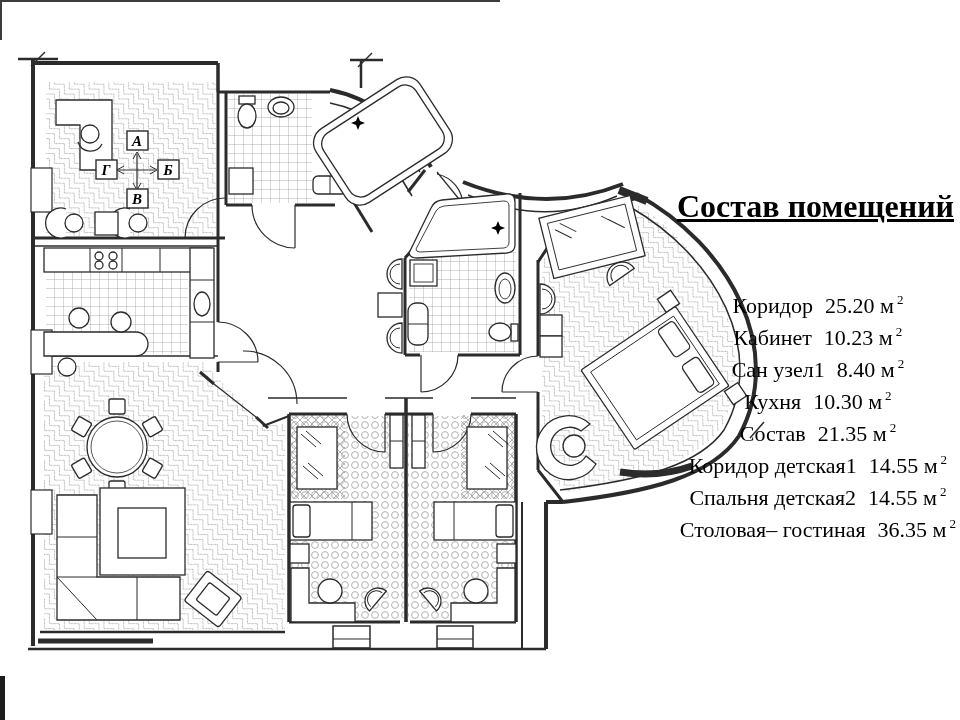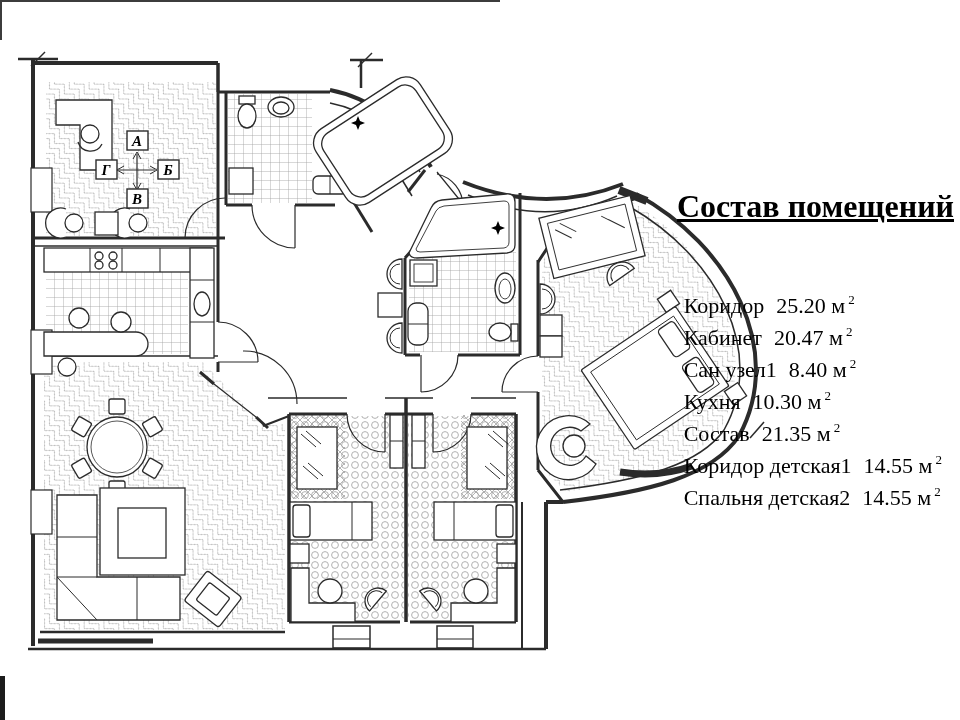--- a/index.html
+++ b/index.html
@@ -5,21 +5,21 @@
   html,body{margin:0;padding:0;background:#fff;}
   .slide{position:relative;width:960px;height:720px;background:#ffffff;overflow:hidden;
          font-family:"Liberation Serif", serif;color:#000;}
   .frame-top{position:absolute;left:0;top:0;width:500px;height:2px;background:#3c3c3c;}
   .frame-left{position:absolute;left:0;top:0;width:2px;height:40px;background:#3c3c3c;}
   .frame-bottom-bar{position:absolute;left:0;top:676px;width:5px;height:44px;background:#1c1c1c;}
   .page-title{position:absolute;left:565px;top:44px;width:390px;text-align:center;
               font-size:46px;font-weight:bold;letter-spacing:1px;}
   .list-heading{position:absolute;right:6px;top:188px;font-size:32px;font-weight:bold;
                 text-decoration:underline;}
-  .room-list{position:absolute;right:18px;top:284px;text-align:left;font-size:22px;}
+  .room-list{position:absolute;right:4px;top:284px;text-align:center;font-size:22px;}
   .room-row{height:32px;line-height:32px;white-space:nowrap;}
   .room-name{margin-right:12px;}
   .room-sup{font-size:13px;vertical-align:9px;margin-left:3px;}
   svg text{font-family:"Liberation Serif", serif;}
   .plan-svg{position:absolute;left:0;top:0;}
 </style>
 </head>
 <body>
 
 <div class="slide">
@@ -300,20 +300,21 @@
       </g>
       <path d="M590,424 A32,32 0 1 0 596,464 L586,456 A19,19 0 1 1 581,431 Z"></path>
       <circle cx="574" cy="446" r="11"></circle>
     </g>
   </svg>
 
   <div class="list-heading">Состав помещений</div>
 
   <div class="room-list">
     <div class="room-row"><span class="room-name">Коридор</span><span class="room-area">25.20 м</span><span class="room-sup">2</span></div>
-    <div class="room-row"><span class="room-name">Кабинет</span><span class="room-area">20.47 м</span><span class="room-sup">2</span></div>
+    <div class="room-row"><span class="room-name">Кабинет</span><span class="room-area">10.23 м</span><span class="room-sup">2</span></div>
     <div class="room-row"><span class="room-name">Сан узел1</span><span class="room-area">8.40 м</span><span class="room-sup">2</span></div>
     <div class="room-row"><span class="room-name">Кухня</span><span class="room-area">10.30 м</span><span class="room-sup">2</span></div>
     <div class="room-row"><span class="room-name">Состав</span><span class="room-area">21.35 м</span><span class="room-sup">2</span></div>
     <div class="room-row"><span class="room-name">Коридор детская1</span><span class="room-area">14.55 м</span><span class="room-sup">2</span></div>
     <div class="room-row"><span class="room-name">Спальня детская2</span><span class="room-area">14.55 м</span><span class="room-sup">2</span></div>
+    <div class="room-row"><span class="room-name">Столовая– гостиная</span><span class="room-area">36.35 м</span><span class="room-sup">2</span></div>
   </div>
 </div>
 
 </body></html>

